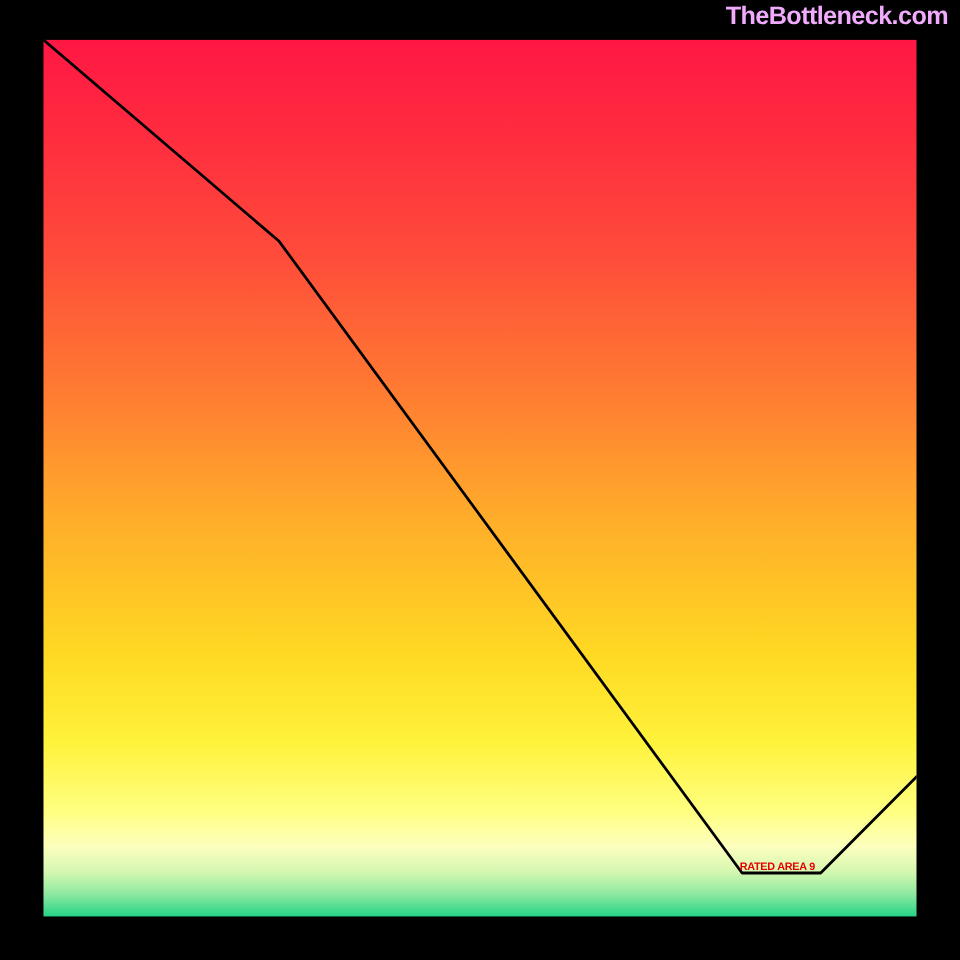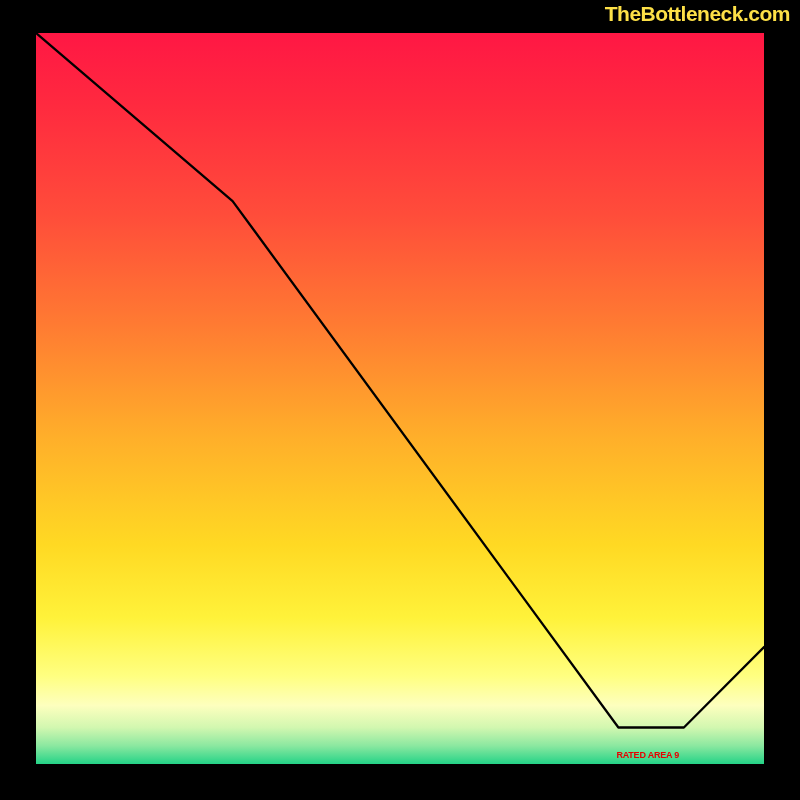--- a/index.html
+++ b/index.html
@@ -13,21 +13,21 @@
   }
   .container {
     position: relative;
     width: 800px;
     height: 800px;
   }
   .attribution {
     position: absolute;
     top: 2px;
     right: 10px;
-    color: #fde047;
+    color: #f0abfc;
     font-size: 21px;
     font-weight: bold;
     letter-spacing: -0.5px;
     z-index: 50;
   }
   .plot-area {
     position: absolute;
     left: 36px;
     top: 33px;
     width: 728px;
@@ -83,15 +83,15 @@
             <stop offset="100.00%" stop-color="#24d387"></stop>
           </linearGradient>
       </defs>
       <rect x="0" y="0" width="728" height="731" fill="url(#bg-grad)"></rect>
     </svg>
 
     <svg class="curve" viewBox="0 0 728 731" preserveAspectRatio="none">
       <path id="curve-path" d="M 0.0 0.0 Q 98.3 84.1 196.6 168.1 L 582.4 694.5 L 647.9 694.5 Q 688.0 654.2 728.0 614.0" fill="none" stroke="#000000" stroke-width="2.3" stroke-linejoin="round" stroke-linecap="round"></path>
     </svg>
 
-    <div class="label-band" id="label-band" style="left: 580.4px; top: 684.45px; width: 71.52px; margin-top: 33px;">RATED AREA 9</div>
+    <div class="label-band" id="label-band" style="left: 580.4px; top: 684.45px; width: 71.52px;">RATED AREA 9</div>
   </div>
 </div>
 
 </body></html>

